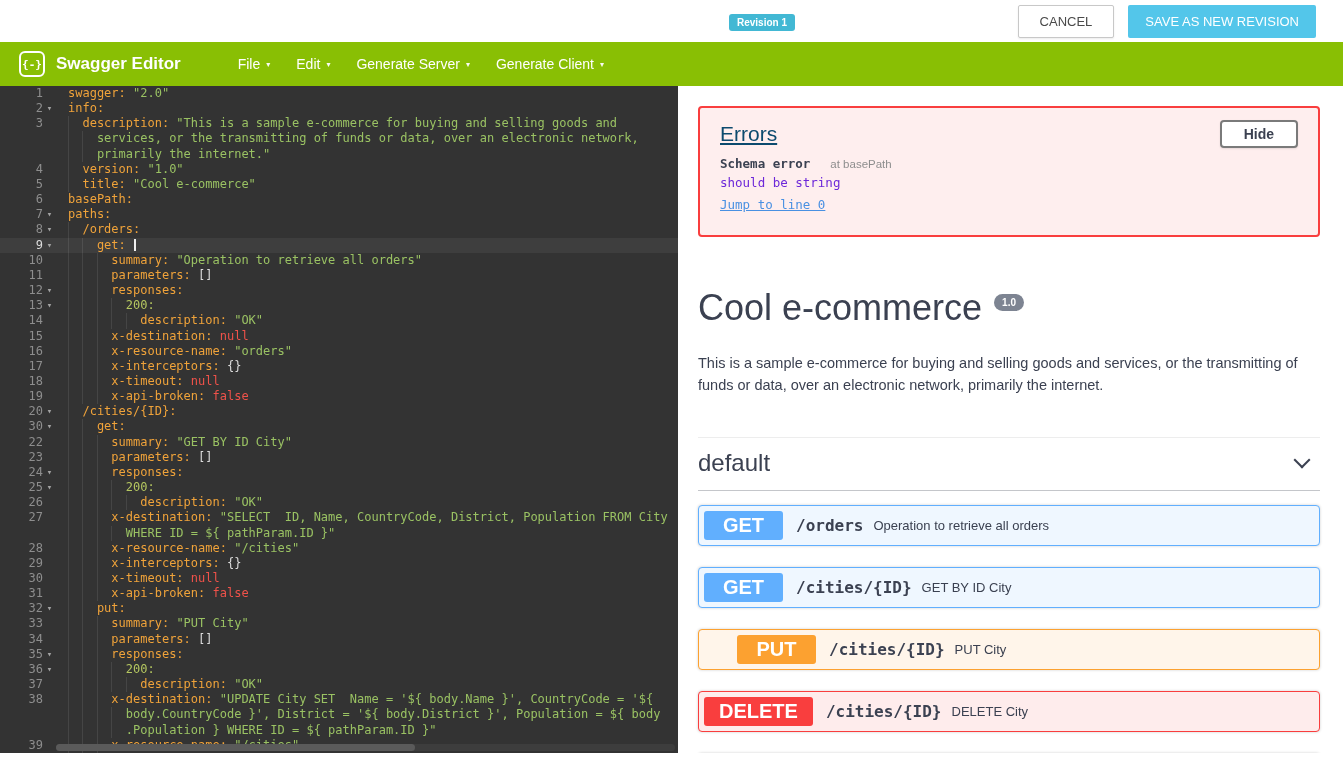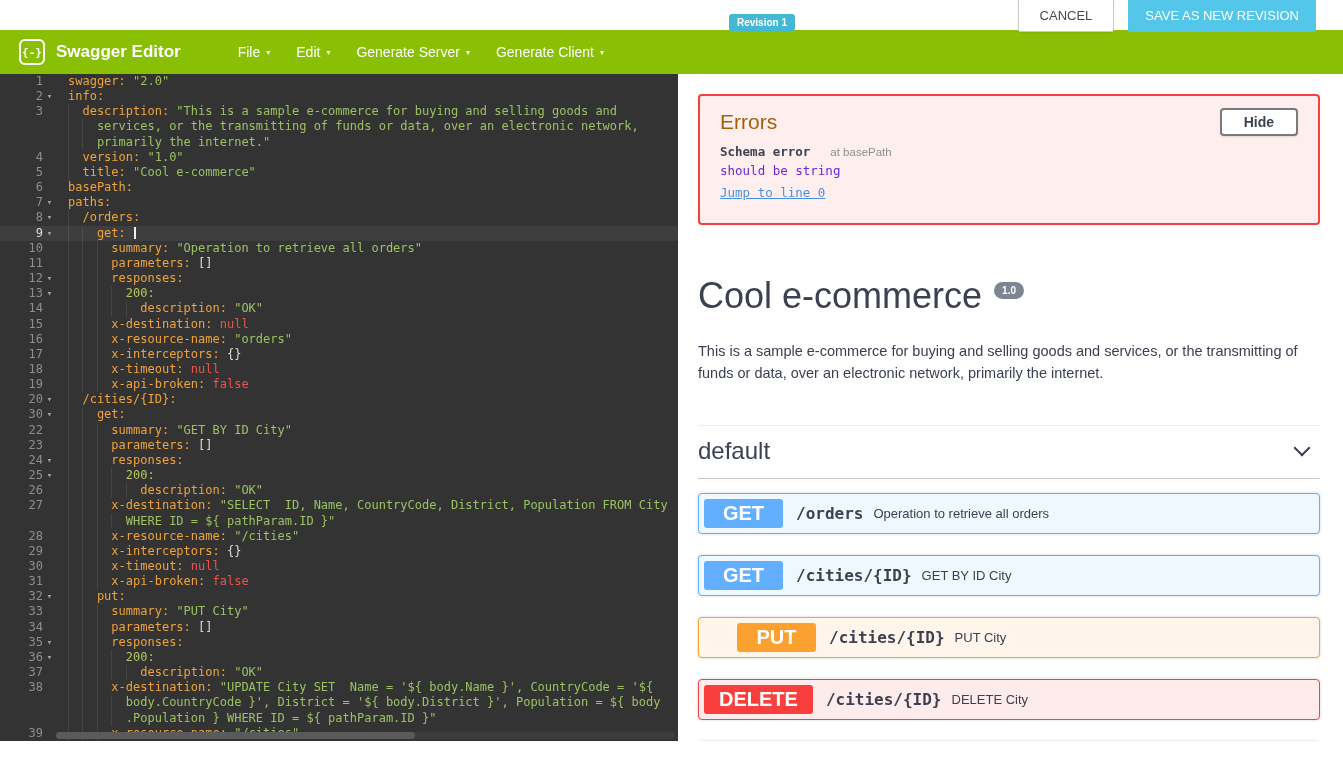--- a/index.html
+++ b/index.html
@@ -1,20 +1,20 @@
 <!DOCTYPE html>
 <html style="--header-bg: #89bf04; --save-button-bg: #53c6ea; --revision-badge-bg: #42b8d4; --link: #4990e2; --error-accent: #f93e3e; --title-text: #3b4151;"><head>
 <meta charset="utf-8">
 <style>
   * { margin:0; padding:0; box-sizing:border-box; }
   html,body { width:1343px; height:757px; overflow:hidden; background:#fff;
               font-family:"Liberation Sans", sans-serif; }
 
   
-  .topbar { height:30px; background:#fff; display:flex; align-items:center;
+  .topbar { height:42px; background:#fff; display:flex; align-items:center;
             justify-content:flex-end; padding-right:27px; position:relative; }
   .rev-badge { position:absolute; left:729px; top:14px;
                background:var(--revision-badge-bg,#42b8d4); color:#fff;
                font-size:10px; font-weight:bold; padding:3px 8px; border-radius:3px; }
   .btn-cancel { background:#fff; border:1px solid #c8c8c8; color:#4a4a4a;
                 font-size:13px; padding:8px 21px; border-radius:2px; margin-right:14px;
                 box-shadow:0 1px 2px rgba(0,0,0,.08); cursor:pointer;
                 font-family:"Liberation Sans",sans-serif; }
   .btn-save { background:var(--save-button-bg,#53c6ea); border:none; color:#fff;
               font-size:13px; padding:9px 17px; border-radius:2px; cursor:pointer;
@@ -61,21 +61,21 @@
   .hthumb { width:58%; height:100%; background:#5a5a5a; border-radius:4px; }
 
   
   .panel { flex:1; background:#fff; overflow:hidden; padding:20px 23px 0 20px;
            color:#3b4151; }
   .errors { border:2px solid var(--error-accent,#f93e3e);
             background:rgba(249,62,62,.09); border-radius:4px;
             padding:12px 20px 22px; }
   .errors-head { display:flex; align-items:center; justify-content:space-between;
                  margin-bottom:8px; }
-  .errors-title { font-size:21px; color:#a16207; }
+  .errors-title { font-size:21px; color:#0c4a6e;text-decoration:underline; }
   .btn-hide { background:#fff; border:2px solid #7a7a7a; border-radius:4px;
               font-weight:bold; font-size:14px; color:#3b4151; padding:4px 22px;
               box-shadow:0 1px 2px rgba(0,0,0,.1); cursor:pointer;
               font-family:"Liberation Sans",sans-serif; }
   .err-line1 { display:flex; align-items:baseline;gap:12px; }
   .err-type { font:700 12.5px "DejaVu Sans Mono",monospace; color:#3b4151; }
   .err-loc { font-size:11.5px; color:#8e8e8e; margin-left:8px; }
   .err-msg { font:12.5px "DejaVu Sans Mono",monospace; color:#6d28d9; margin-top:4px; }
   .err-jump { display:inline-block; margin-top:7px;
               font:12.5px "DejaVu Sans Mono",monospace;

